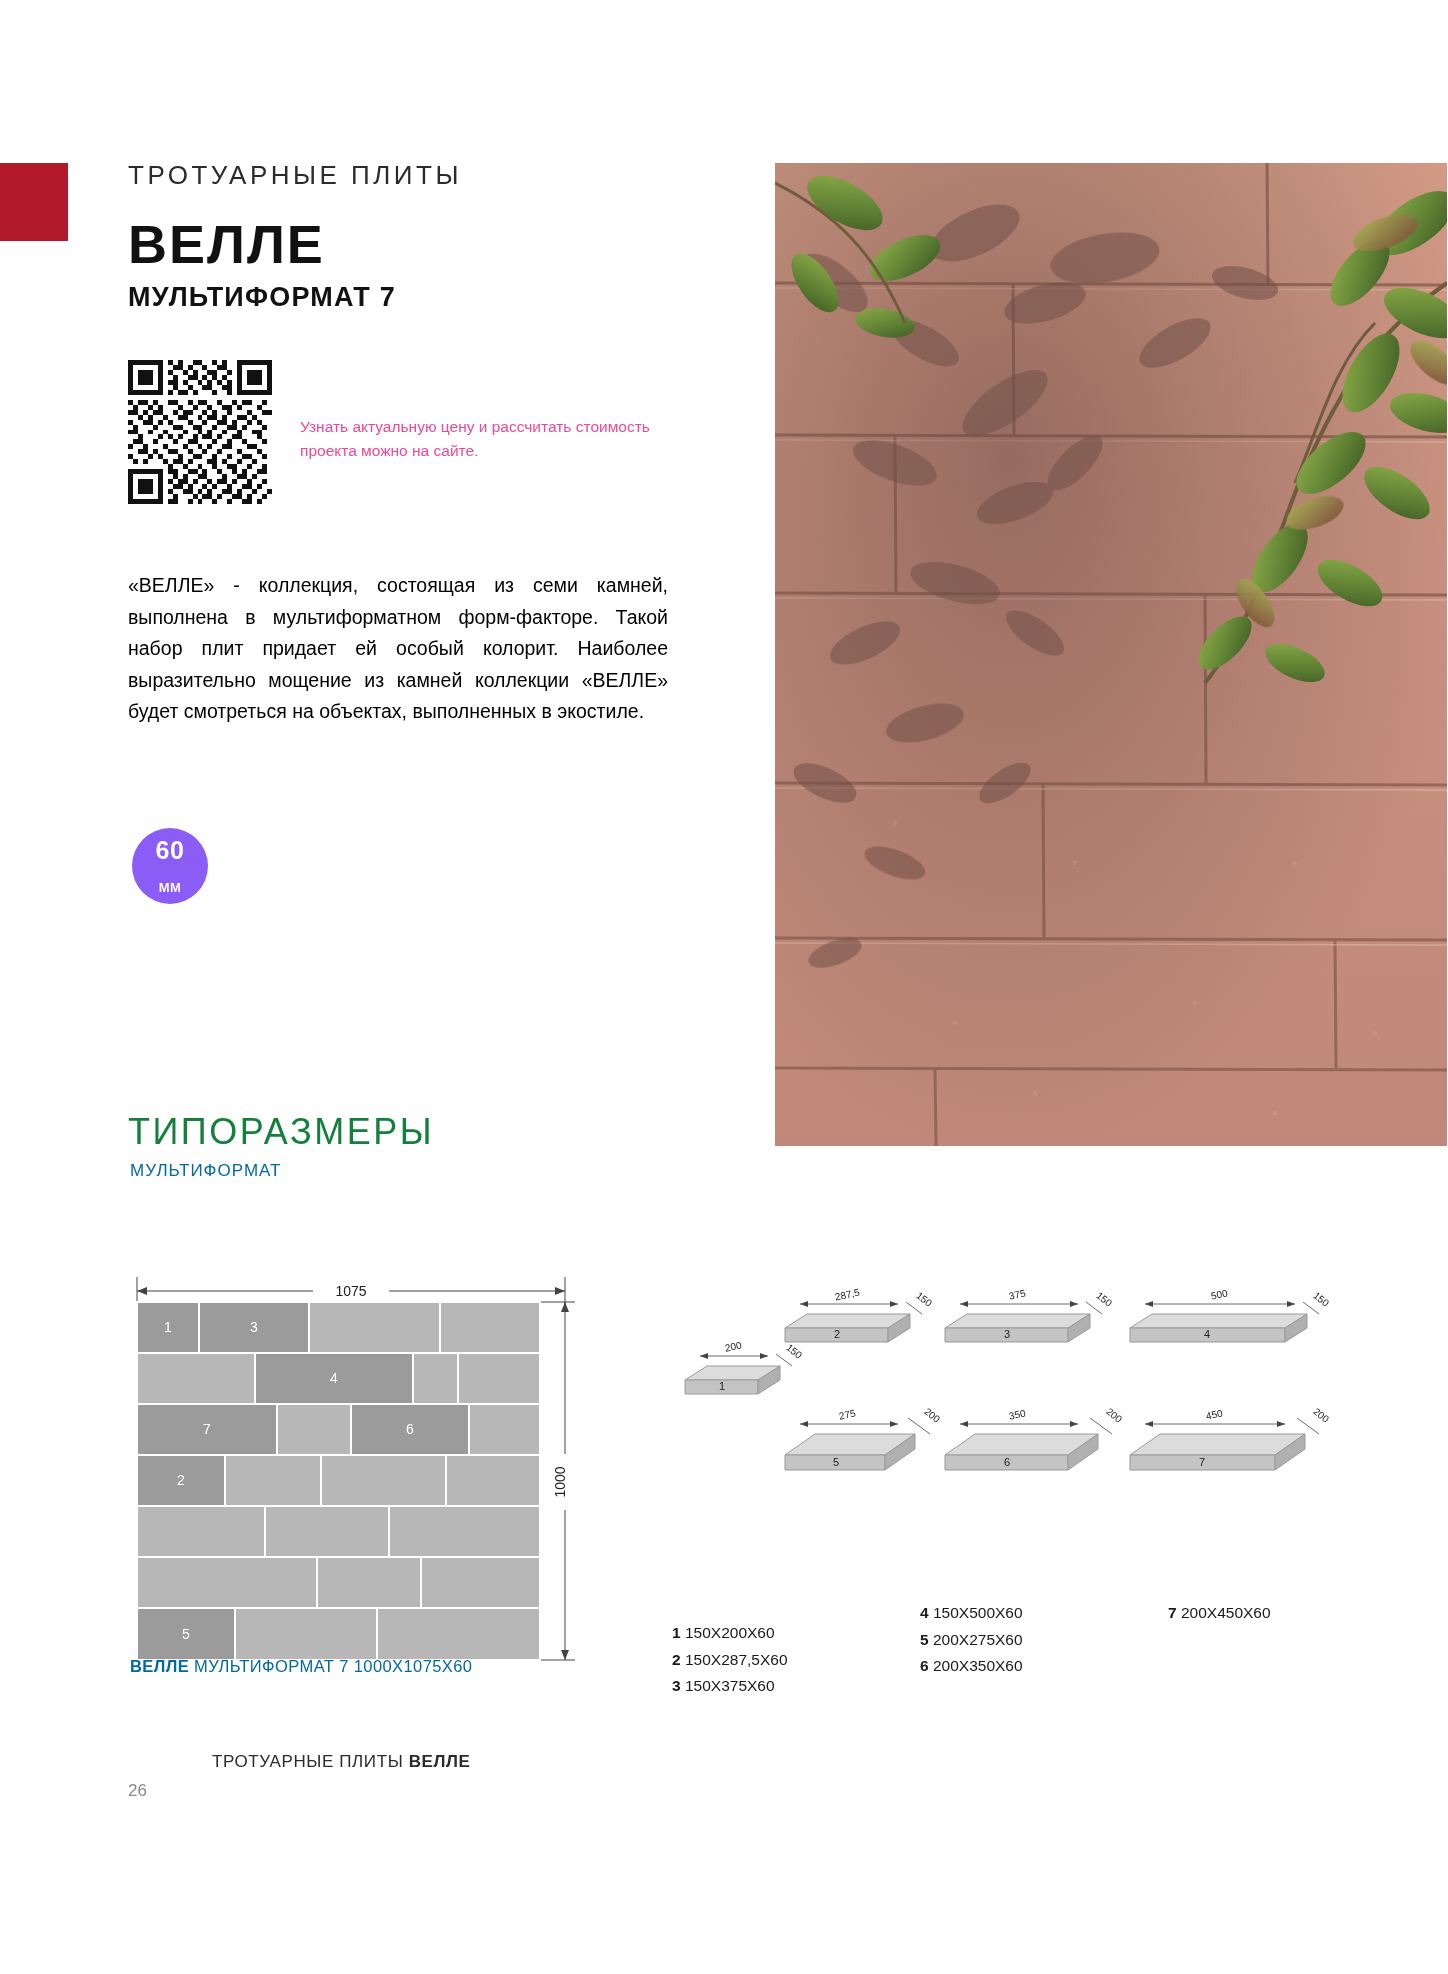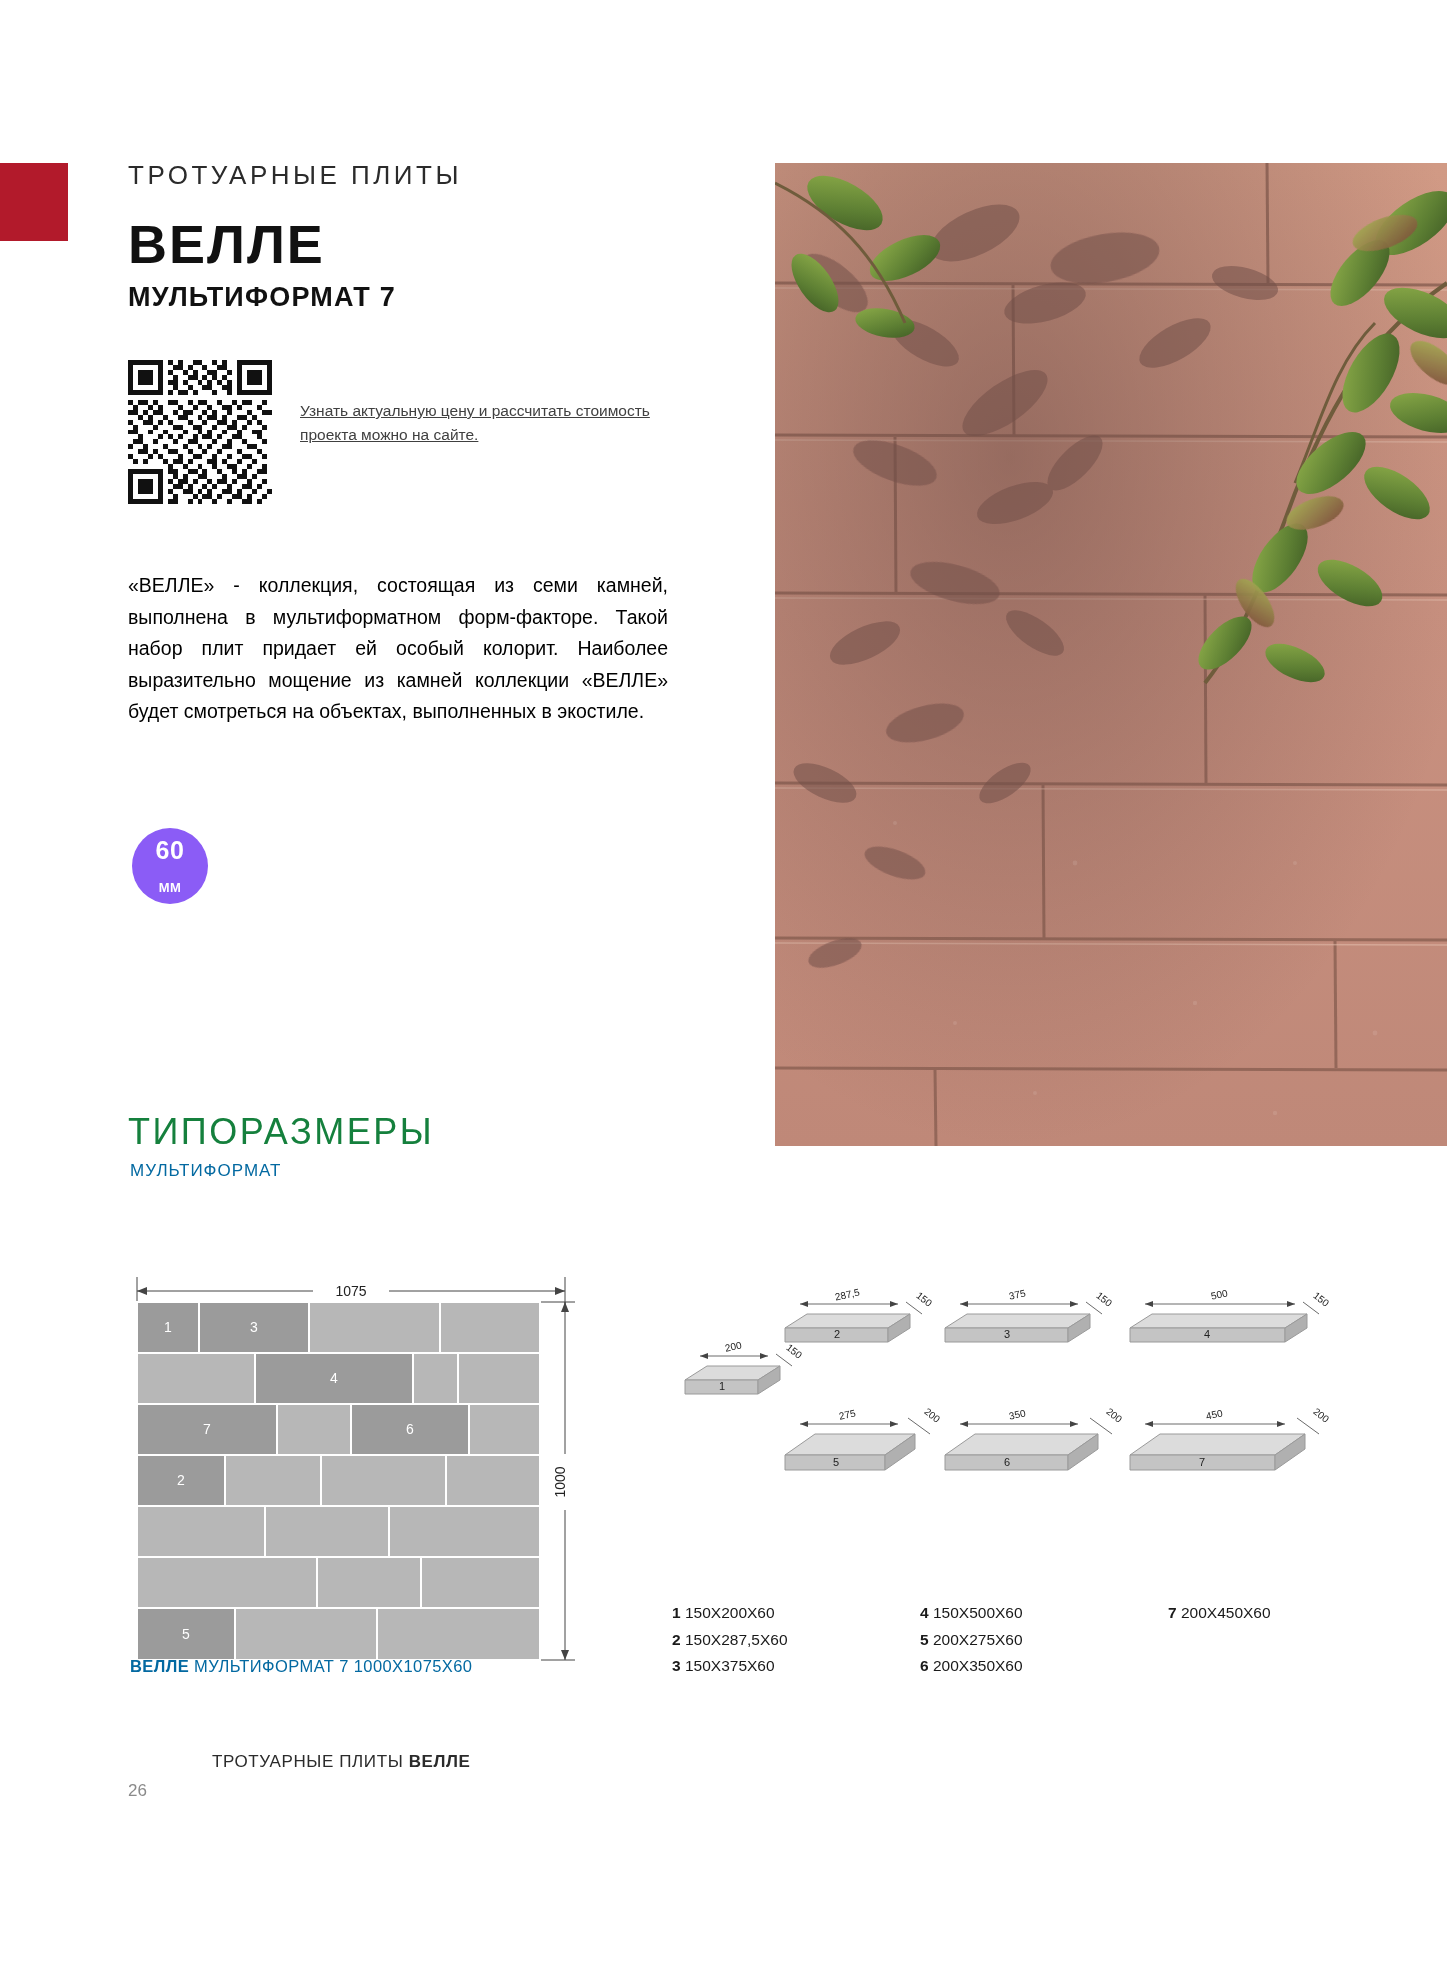--- a/index.html
+++ b/index.html
@@ -60,26 +60,25 @@
     position: absolute;
     left: 128px;
     top: 360px;
     width: 144px;
     height: 144px;
   }
   .qr-box svg { display: block; }
   .qr-text {
     position: absolute;
     left: 300px;
-    top: 399px;
+    top: 415px;
     width: 360px;
     font-size: 15.5px;
     line-height: 1.55;
-    color: #404040;
-    text-decoration: underline;
+    color: #ec4899;
   }
 
   
   .desc {
     position: absolute;
     left: 128px;
     top: 570px;
     width: 540px;
     font-size: 19.5px;
     line-height: 1.62;
@@ -180,21 +179,21 @@
     top: 1600px;
     width: 660px;
     font-size: 15.5px;
     line-height: 1.72;
     color: #1a1a1a;
   }
   .legend .col {
     position: absolute;
     top: 0;
   }
-  .legend .c1 { left: 0; }
+  .legend .c1 { left: 0; margin-top: 20px; }
   .legend .c2 { left: 248px; }
   .legend .c3 { left: 496px; }
   .legend .row { white-space: nowrap; }
   .legend .row b { font-weight: 700; }
 
   
   .footer-num {
     position: absolute;
     left: 128px;
     top: 1781px;

